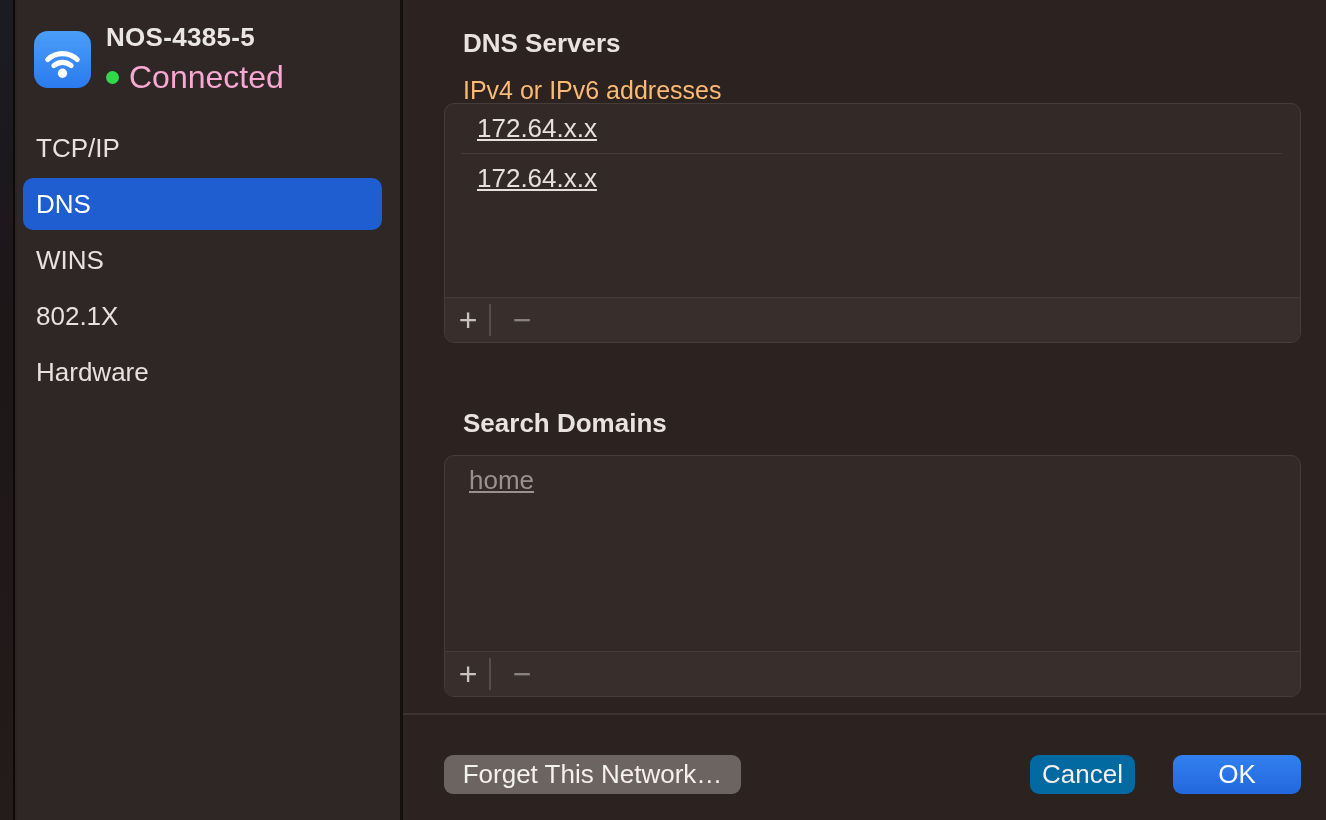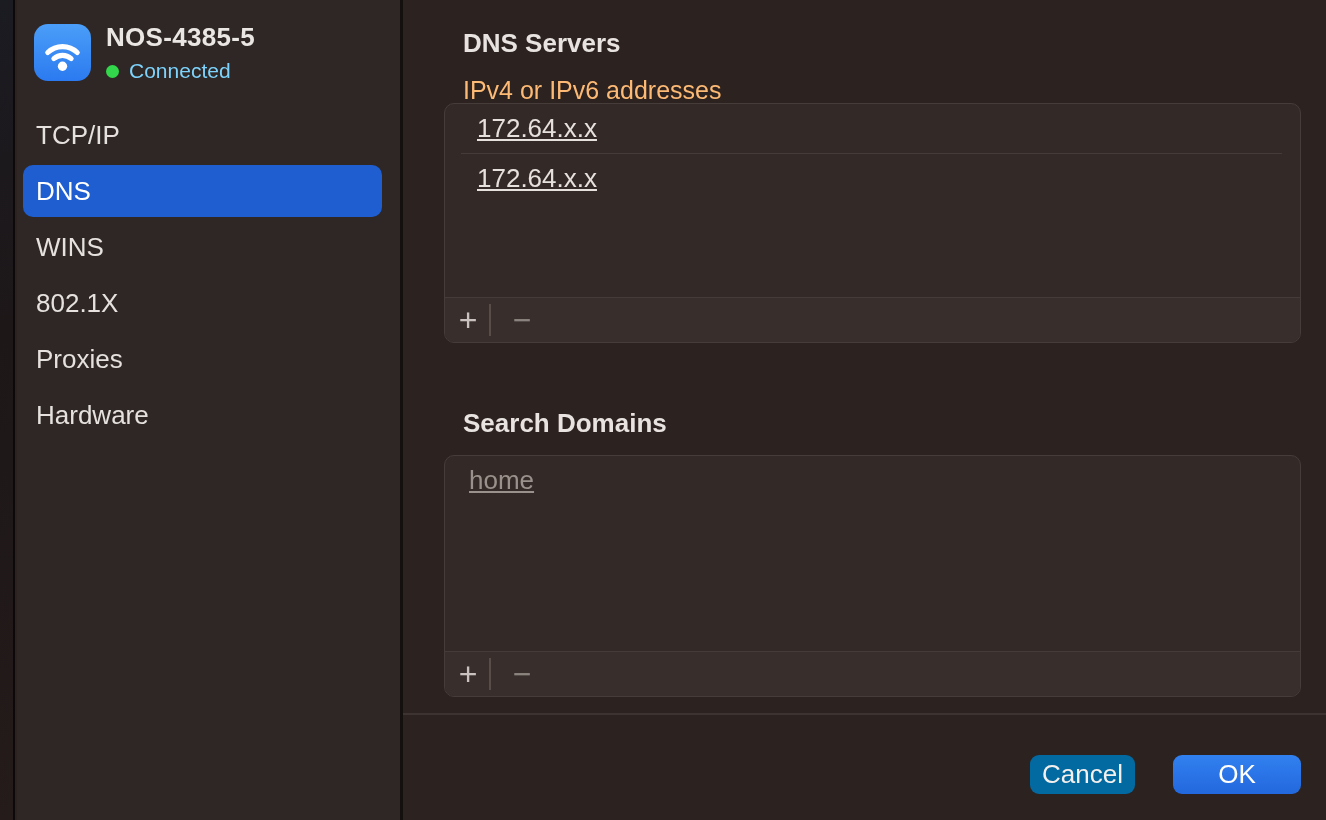--- a/index.html
+++ b/index.html
@@ -27,21 +27,21 @@
   .network-header { display: flex; align-items: center; padding: 22px 0 0 17px; }
   .wifi-badge {
     width: 57px; height: 57px; border-radius: 14px; flex: 0 0 auto;
     background: linear-gradient(180deg, #4b9ef8 0%, #2b7af0 100%);
     display: flex; align-items: center; justify-content: center;
   }
   .network-meta { margin-left: 15px; }
   .network-name { font-size: 26px; font-weight: 600; color: #eae6e3; letter-spacing: 0.3px; }
   .network-status { display: flex; align-items: center; margin-top: 6px; }
   .status-dot { width: 13px; height: 13px; border-radius: 50%; background: #32d74b; margin-right: 10px; }
-  .status-label { font-size: 21px; color: #7dd3fc; }
+  .status-label { font-size: 32px; color: #f9a8d4; }
 
   .side-nav { margin-top: 26px; }
   .nav-item {
     height: 52px; margin: 0 18px 4px 6px; border-radius: 8px;
     display: flex; align-items: center; padding-left: 13px;
     font-size: 26px; color: #e6e1de; cursor: default;
   }
   .nav-item.selected { background: #1e5ed0; color: #ffffff; border-radius: 10px; }
 
   
@@ -117,21 +117,20 @@
           <span class="status-label">Connected</span>
         </div>
       </div>
     </div>
 
     <nav class="side-nav">
       <div class="nav-item">TCP/IP</div>
       <div class="nav-item selected">DNS</div>
       <div class="nav-item">WINS</div>
       <div class="nav-item">802.1X</div>
-      <div class="nav-item">Proxies</div>
       <div class="nav-item">Hardware</div>
     </nav>
   </aside>
 
   <main class="content">
 
     <h2 class="section-title title-dns">DNS Servers</h2>
     <div class="subtitle">IPv4 or IPv6 addresses</div>
 
     <div class="list-box dns-box">
@@ -151,17 +150,18 @@
       <div class="list-row dim">home</div>
       <div class="list-footer">
         <button class="mini-btn mini-add">+</button>
         <span class="mini-sep"></span>
         <button class="mini-btn mini-remove">−</button>
       </div>
     </div>
 
     <div class="content-divider"></div>
 
+    <button class="btn btn-forget">Forget This Network…</button>
     <button class="btn btn-cancel">Cancel</button>
     <button class="btn btn-ok">OK</button>
 
   </main>
 </div>
 
 </body></html>

